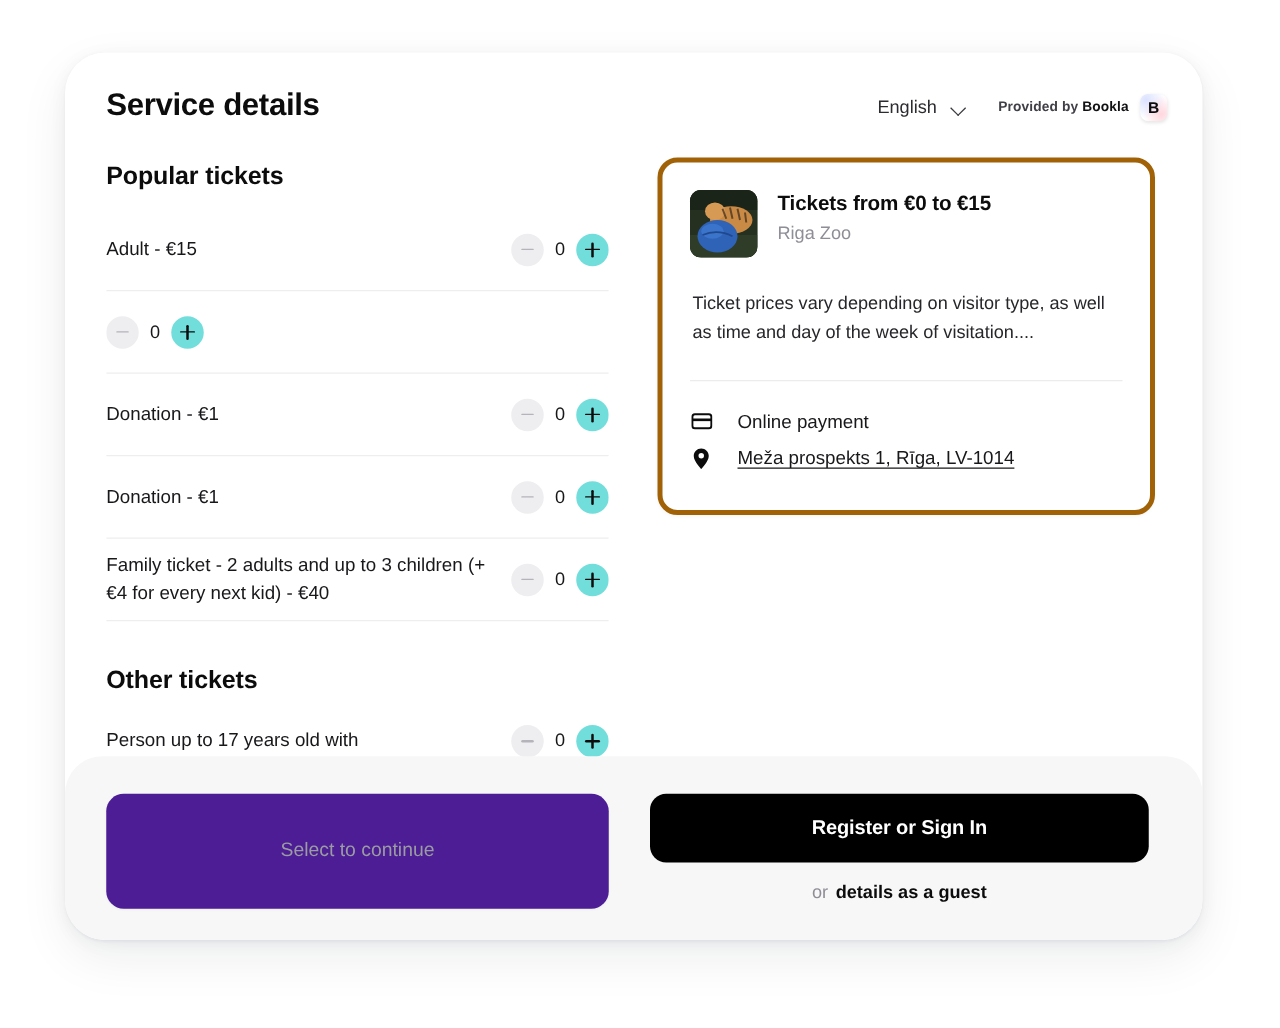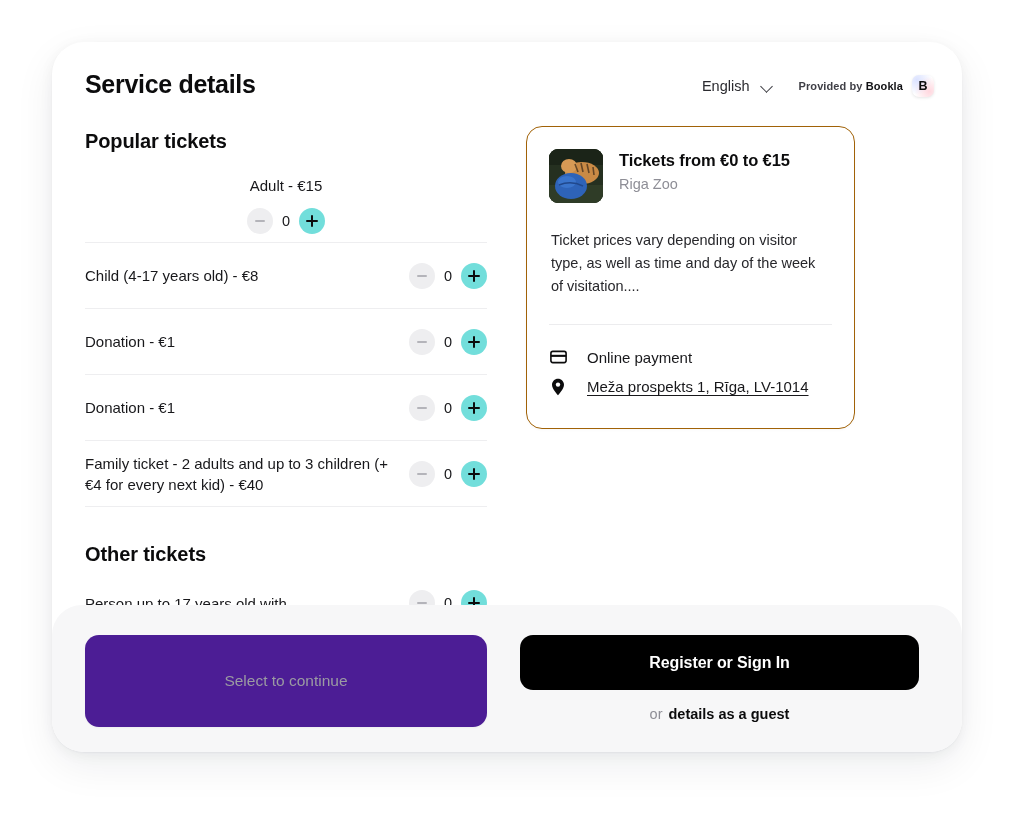--- a/index.html
+++ b/index.html
@@ -146,21 +146,21 @@
 
   .ticket-row {
     display: flex;
     align-items: center;
     justify-content: space-between;
     gap: 12px;
     min-height: 66px;
     border-bottom: 1px solid #eeeef0;
     padding: 8px 0;
   }
-  .ticket-row.first { margin-top: 14px; flex-direction: column; }
+  .ticket-row.first { margin-top: 14px; }
   .ticket-row.no-rule { border-bottom: none; }
 
   .ticket-label {
     font-size: 15px;
     line-height: 1.42;
     color: #18181b;
     max-width: 305px;
   }
 
   .stepper {
@@ -214,23 +214,23 @@
     color: #18181b;
     min-width: 22px;
     text-align: center;
   }
 
   
   .summary-card {
     position: absolute;
     left: 474px;
     top: 6px;
-    width: 329px;
+    width: 398px;
     background: #ffffff;
-    border: 1px solid #a16207;
+    border: 4px solid #a16207;
     border-radius: 16px;
     padding: 22px 22px 26px 22px;
     box-shadow: 0 1px 3px rgba(17,24,39,0.03);
   }
 
   .summary-head {
     display: flex;
     gap: 16px;
     align-items: flex-start;
   }
@@ -391,21 +391,20 @@
                 <span class="glyph"></span>
               </button>
             <span class="qty">0</span>
             <button class="step-btn plus">
                 <span class="glyph"></span>
               </button>
           </div>
         </div>
 
         <div class="ticket-row">
-          <div class="ticket-label">Child (4-17 years old) - €8</div>
           <div class="stepper">
             <button class="step-btn minus">
                 <span class="glyph"></span>
               </button>
             <span class="qty">0</span>
             <button class="step-btn plus">
                 <span class="glyph"></span>
               </button>
           </div>
         </div>

